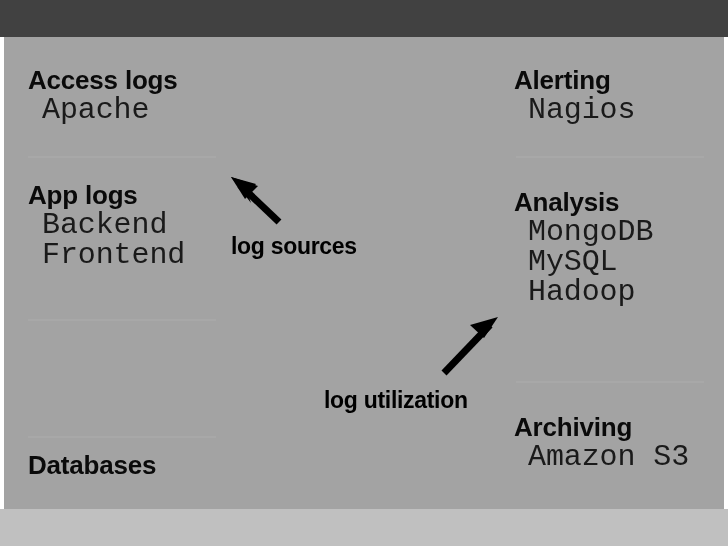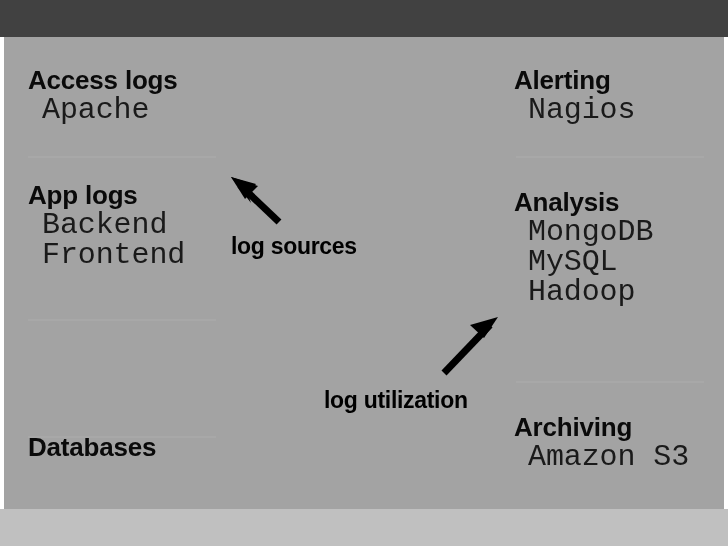--- a/index.html
+++ b/index.html
@@ -126,21 +126,21 @@
 
       <div class="group" style="top:143px">
         <div class="g-title">App logs</div>
         <div class="g-item">Backend</div>
         <div class="g-item">Frontend</div>
       </div>
 
       <div class="group" style="top:307px">
       </div>
 
-      <div class="group" style="top:395px">
+      <div class="group" style="top:413px">
         <div class="g-title">Databases</div>
       </div>
 
     </div>
 
     <div class="divider left" style="top:119px"></div>
     <div class="divider left" style="top:282px"></div>
     <div class="divider left" style="top:399px"></div>
 
     <div class="column" id="col-right">

